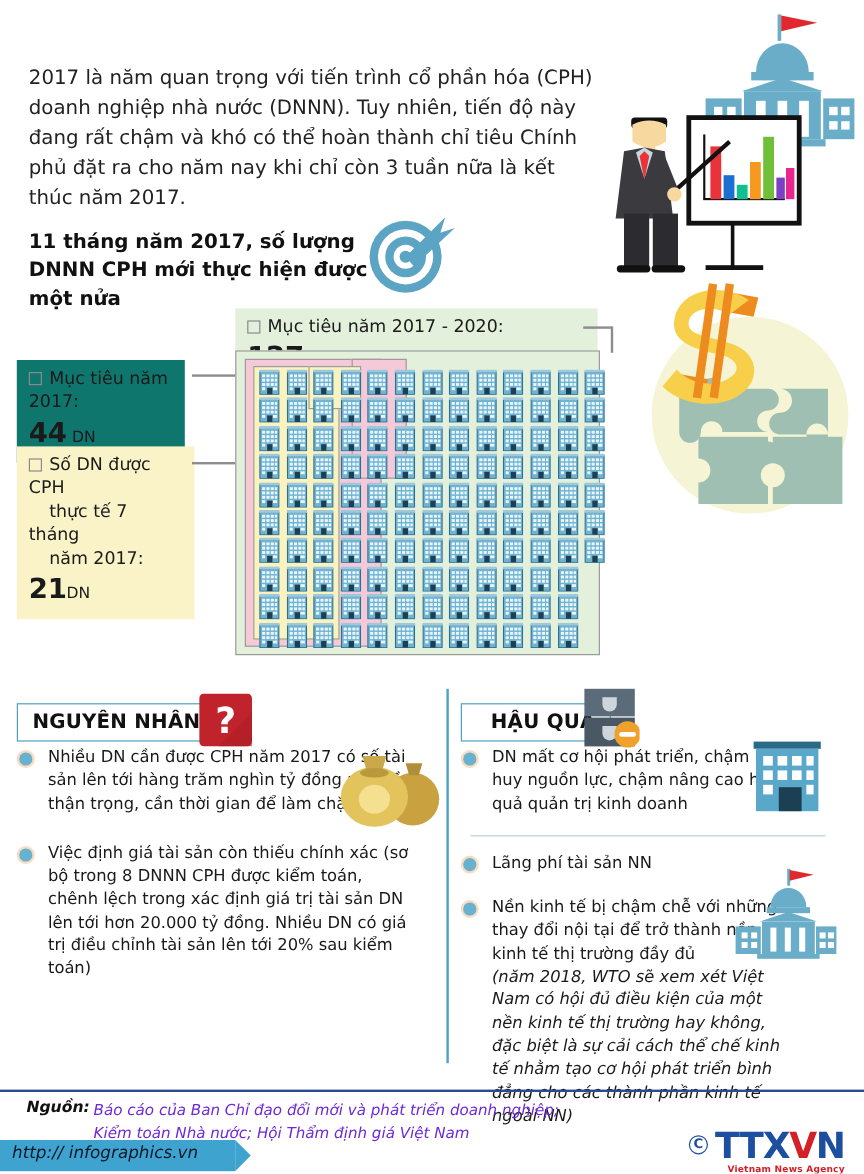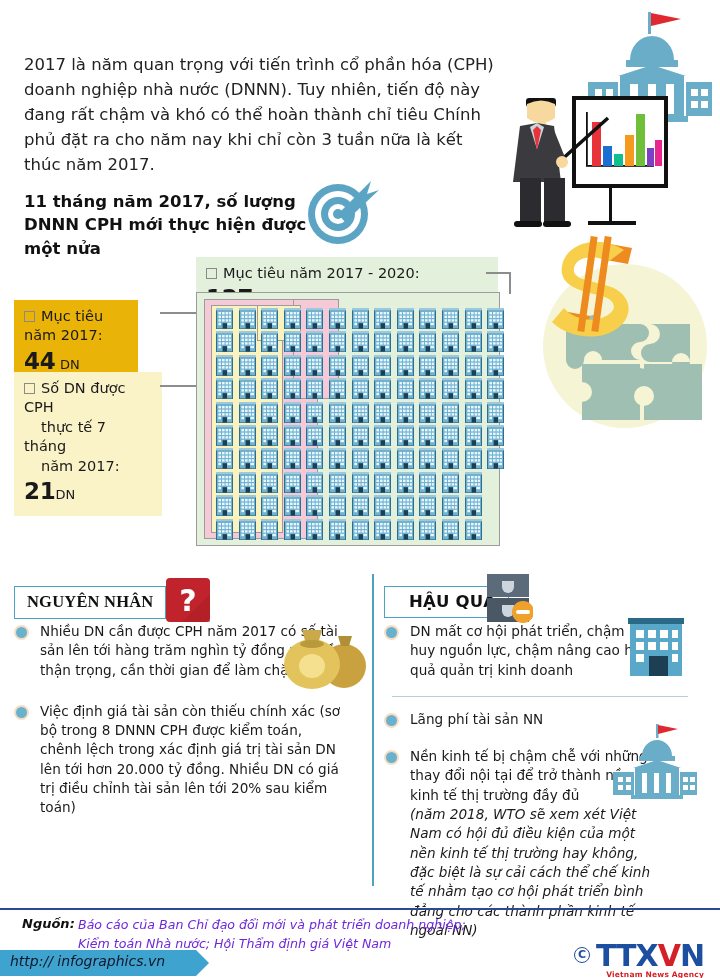--- a/index.html
+++ b/index.html
@@ -46,21 +46,21 @@
   }
   .chip .sq {
     display:inline-block; width:11px; height:11px;
     border:1.6px solid #8a8a8a; background:transparent;
     margin-right:6px; vertical-align: -1px;
   }
   .chip .big { font-size: 23px; font-weight: 600; letter-spacing:-0.3px; }
   .chip .unit { font-size: 13px; }
 
   #chip-total { left:196px; top:257px; width:302px; background:#e3f0dc; }
-  #chip-2017  { left:14px;  top:300px; width:124px; background:#eab308; }
+  #chip-2017  { left:14px;  top:300px; width:140px; background:#0f766e; }
   #chip-real  { left:14px;  top:372px; width:148px; background:#fbf3c8; }
 
   .leader { position:absolute; background:#8d8d8d; }
 
   
   .grid-wrap {
     position:absolute; left:196px; top:292px;
     width:304px; height:254px;
     background:#e3f0dc; border:1.6px solid #9c9c9c;
   }
@@ -70,21 +70,21 @@
   .bld { position:absolute; width:17px; height:21px; }
 
   
   .divider-v { position:absolute; left:372px; top:574px; width:2px; height:312px; background:#4da2c4; }
 
   .sec-title {
     position:absolute; padding:5px 12px 6px 12px;
     border:1.6px solid #4da2c4; background:#fff;
     font-size:16.5px; font-weight:bold; letter-spacing:0.2px; color:#111;
   }
-  #t-cause { left:14px; top:586px;font-family:Liberation Serif, serif; }
+  #t-cause { left:14px; top:586px; }
   #t-effect { left:384px; top:586px;padding-left:24px; }
 
   .bullets { position:absolute; }
   .bullet { position:relative; margin-bottom:14px; }
   .dot {
     position:absolute; left:0; top:3px; width:15px; height:15px; border-radius:50%;
     background:#69b2cf; border:2.2px solid #f7dcc0;
   }
   .btext {
     margin-left:26px; font-size:13.6px; line-height:1.42; color:#1a1a1a;

